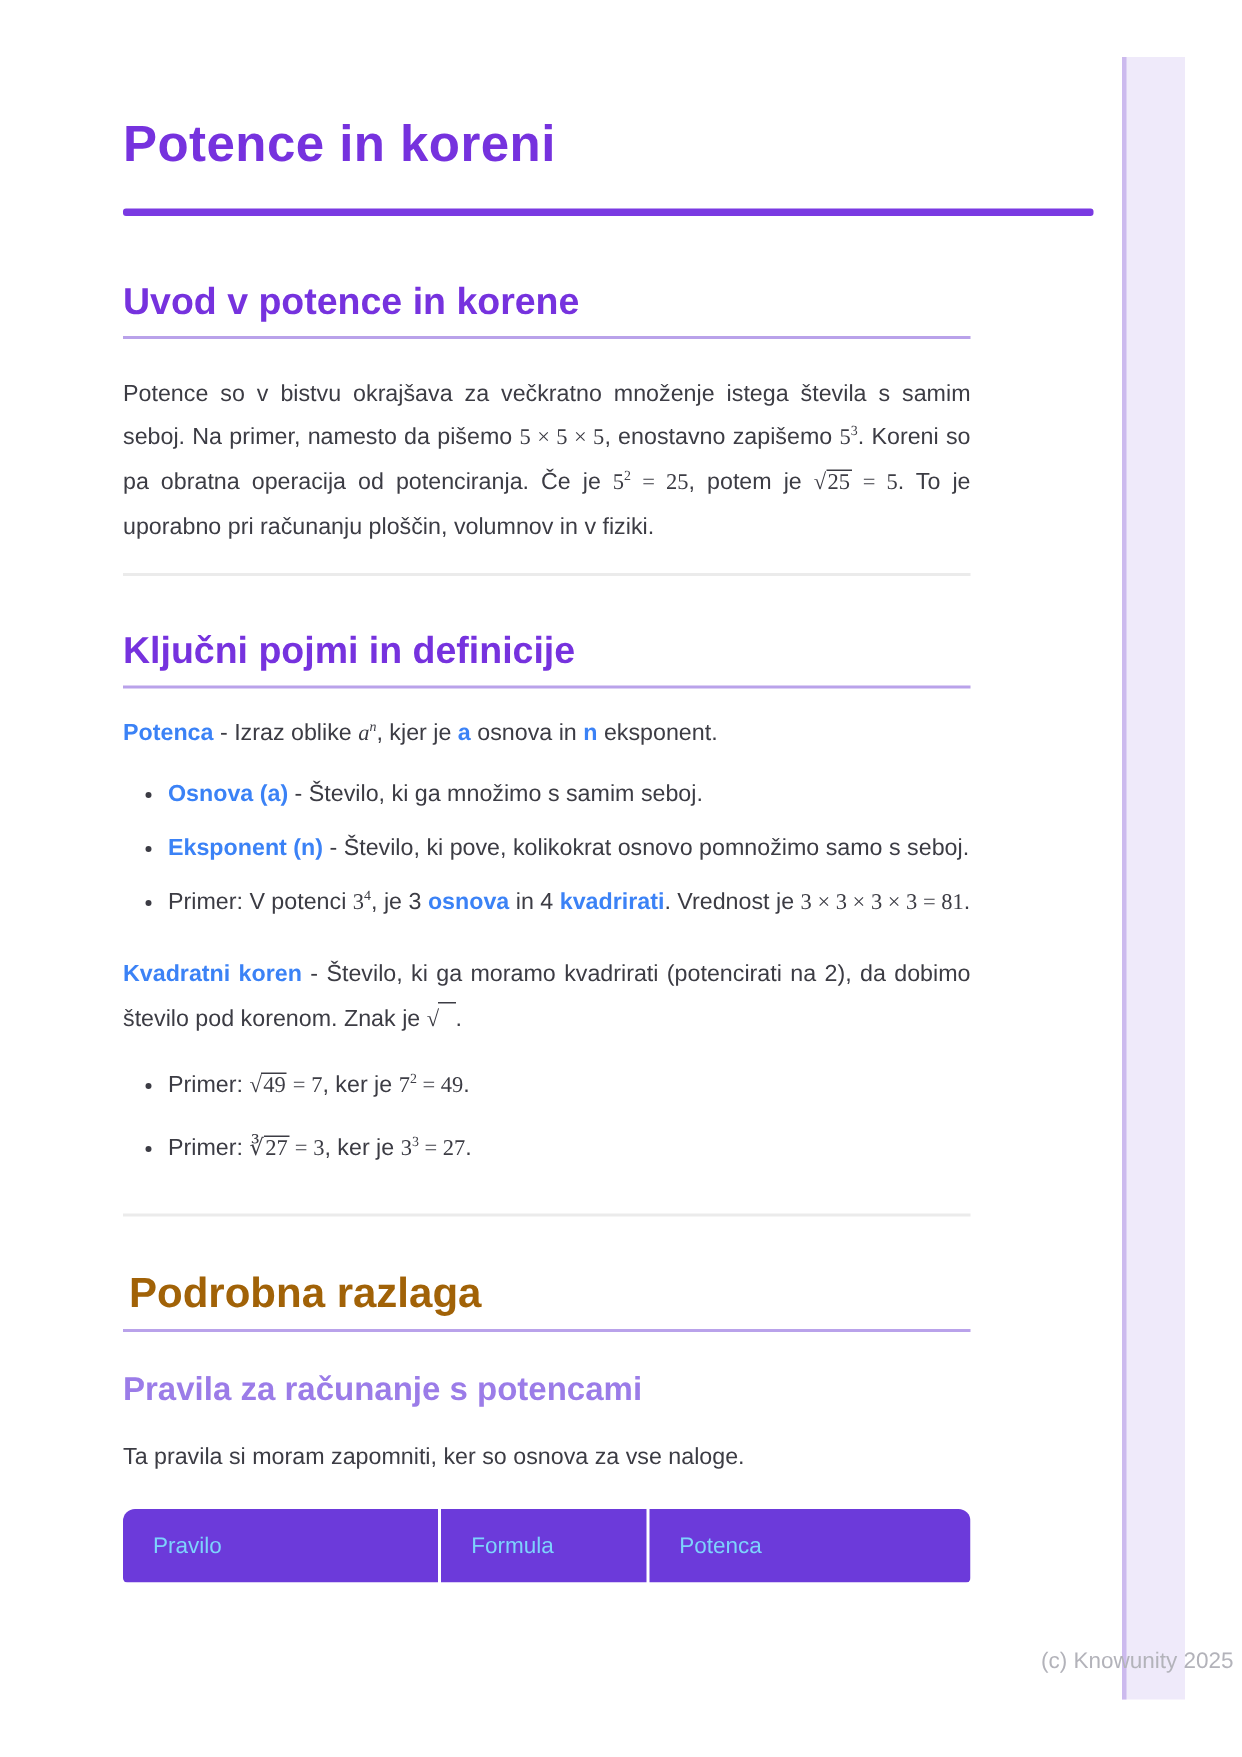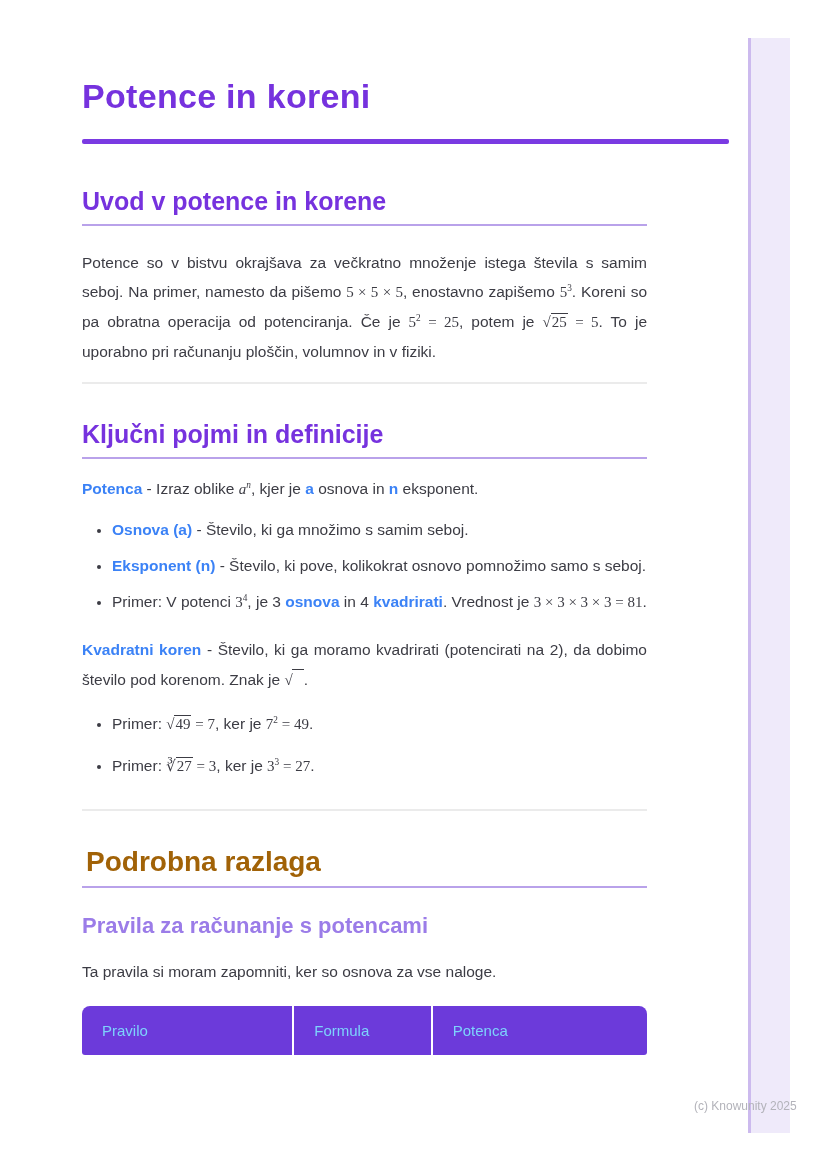--- a/index.html
+++ b/index.html
@@ -39,21 +39,21 @@
   .rad { border-top:1.4px solid #3c3c44; padding:0 1px; }
   .rad-blank { display:inline-block; width:12px; height:11px; border-top:1.4px solid #3c3c44;
                vertical-align:4px; margin-left:-1px; }
 
   .tbl { display:flex; gap:2px; margin-top:22px; width:565px; height:49px;
          border-radius:8px 8px 3px 3px; overflow:hidden; }
   .tbl .cell { background:#6c3ada; color:#7dd3fc; font-weight:400; font-size:15px;
                display:flex; align-items:center; padding-left:20px; box-sizing:border-box; }
   .cell.c1 { width:211px; } .cell.c2 { width:137px; } .cell.c3 { width:215px; }
 
-  .footer { position:absolute; left:694px; top:1099px; font-size:12px; color:#b3b3ba; }
+  .footer { position:absolute; left:694px; top:1099px; font-size:15px; color:#b3b3ba; }
 </style>
 </head>
 <body>
 
 <div class="page">
 
   <div class="strip"></div>
 
   <div class="content">
 

